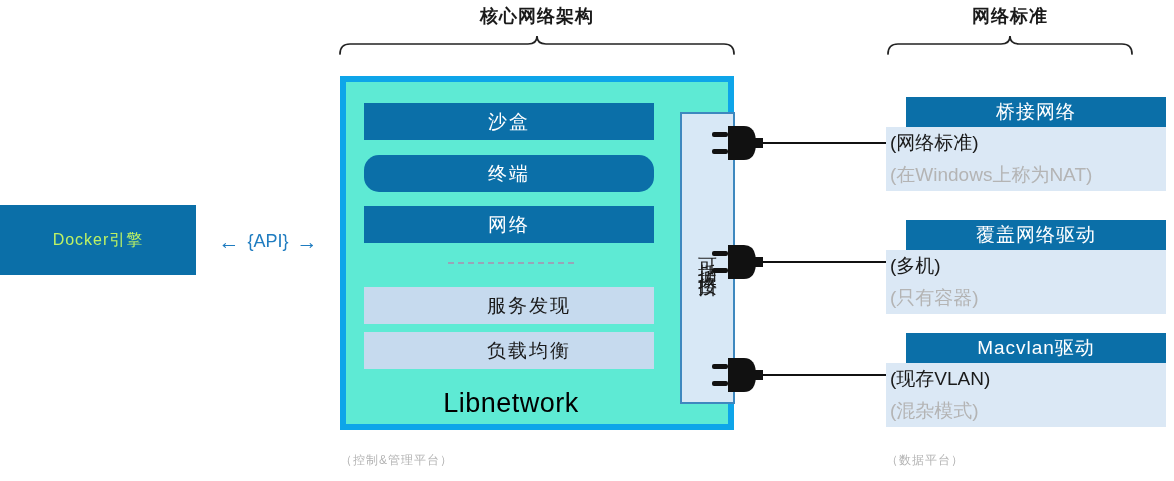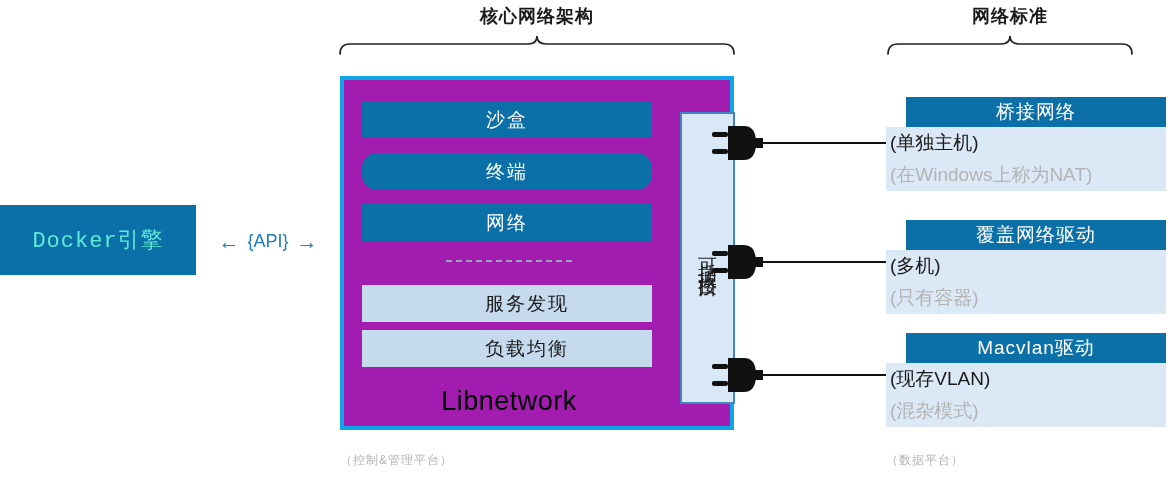--- a/index.html
+++ b/index.html
@@ -25,46 +25,45 @@
     font-weight: bold;
   }
   .brace { position: absolute; }
 
   
   .docker-box {
     position: absolute;
     left: 0; top: 205px;
     width: 196px; height: 70px;
     background: #0b6fa8;
-    color: #5eead4;
+    color: #bef264;
     display: flex; align-items: center; justify-content: center;
-    font-size: 22px;
-    letter-spacing: 1px;
-    font-family: Liberation Mono, monospace;
+    font-size: 16px;
+    letter-spacing: 1px;
   }
 
   
   .api-row {
     position: absolute;
     left: 198px; top: 226px;
     width: 140px; height: 30px;
     display: flex; align-items: center; justify-content: center;
     gap: 8px;
     color: #1f7cc0;
   }
   .api-row .arrow { font-size: 21px; line-height: 1; }
   .api-row .api-label { font-size: 18px; }
 
   
   .libnetwork-box {
     position: absolute;
     left: 340px; top: 76px;
     width: 394px; height: 354px;
-    border: 4px solid #0ea5e9;
-    background: #a21caf;
+    border: 6px solid #0ea5e9;
+    background: #5eead4;
   }
   .bar {
     position: absolute;
     left: 18px;
     width: 290px; height: 37px;
     line-height: 37px;
     text-align: center;
     font-size: 19px;
     letter-spacing: 2px;
   }
@@ -194,21 +193,21 @@
   <svg class="connector" style="top:353px;" width="178" height="44" viewBox="0 0 178 44">
     <rect x="2" y="11" width="16" height="5" rx="2" fill="#111111"></rect>
     <rect x="2" y="28" width="16" height="5" rx="2" fill="#111111"></rect>
     <path d="M18,5 H34 Q46,5 46,22 Q46,39 34,39 H18 Z" fill="#111111"></path>
     <rect x="44" y="17" width="9" height="10" fill="#111111"></rect>
     <line x1="52" y1="22" x2="178" y2="22" stroke="#111111" stroke-width="2"></line>
   </svg>
 
   <div class="driver-group" style="top:97px;">
     <div class="driver-header">桥接网络</div>
-    <div class="driver-row">(单独主机)</div>
+    <div class="driver-row">(网络标准)</div>
     <div class="driver-row muted">(在Windows上称为NAT)</div>
   </div>
 
   <div class="driver-group" style="top:220px;">
     <div class="driver-header">覆盖网络驱动</div>
     <div class="driver-row">(多机)</div>
     <div class="driver-row muted">(只有容器)</div>
   </div>
 
   <div class="driver-group" style="top:333px;">

